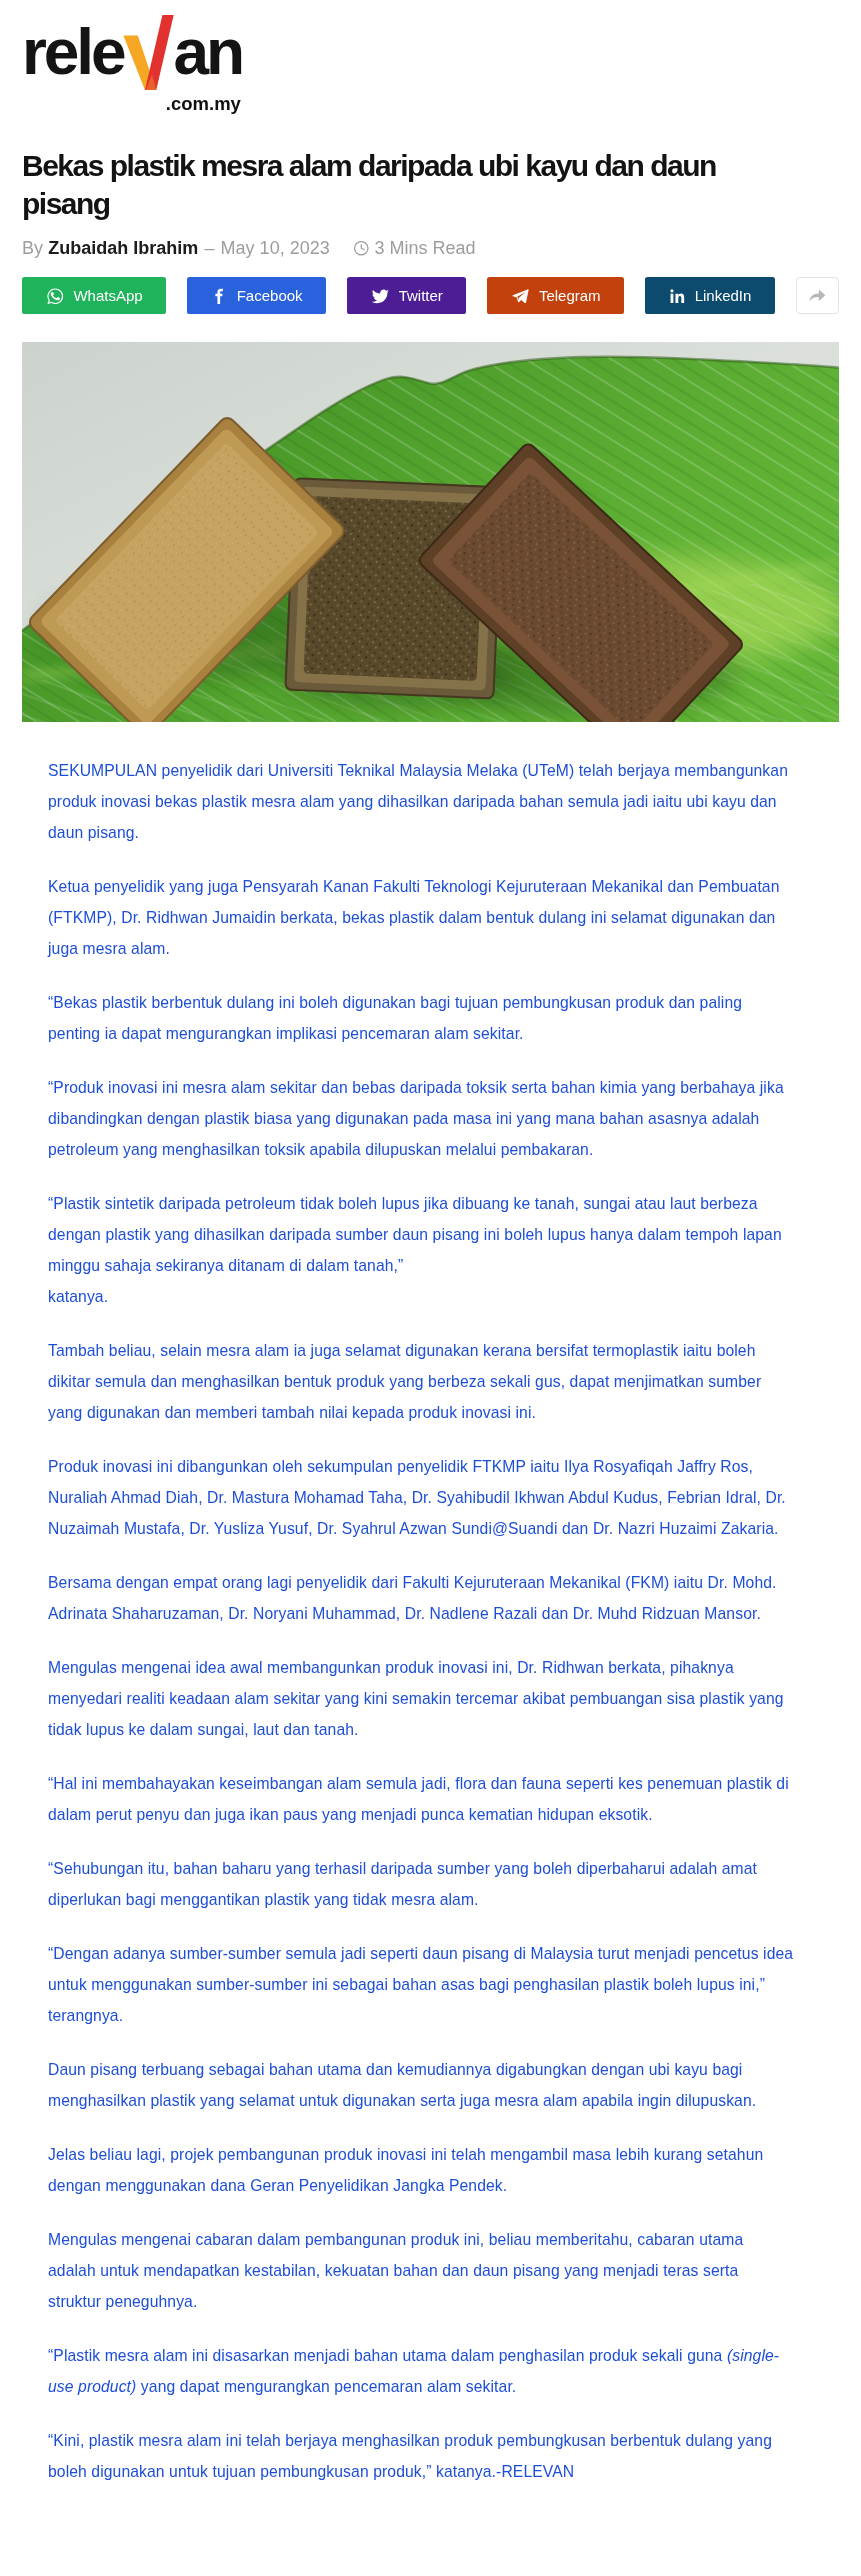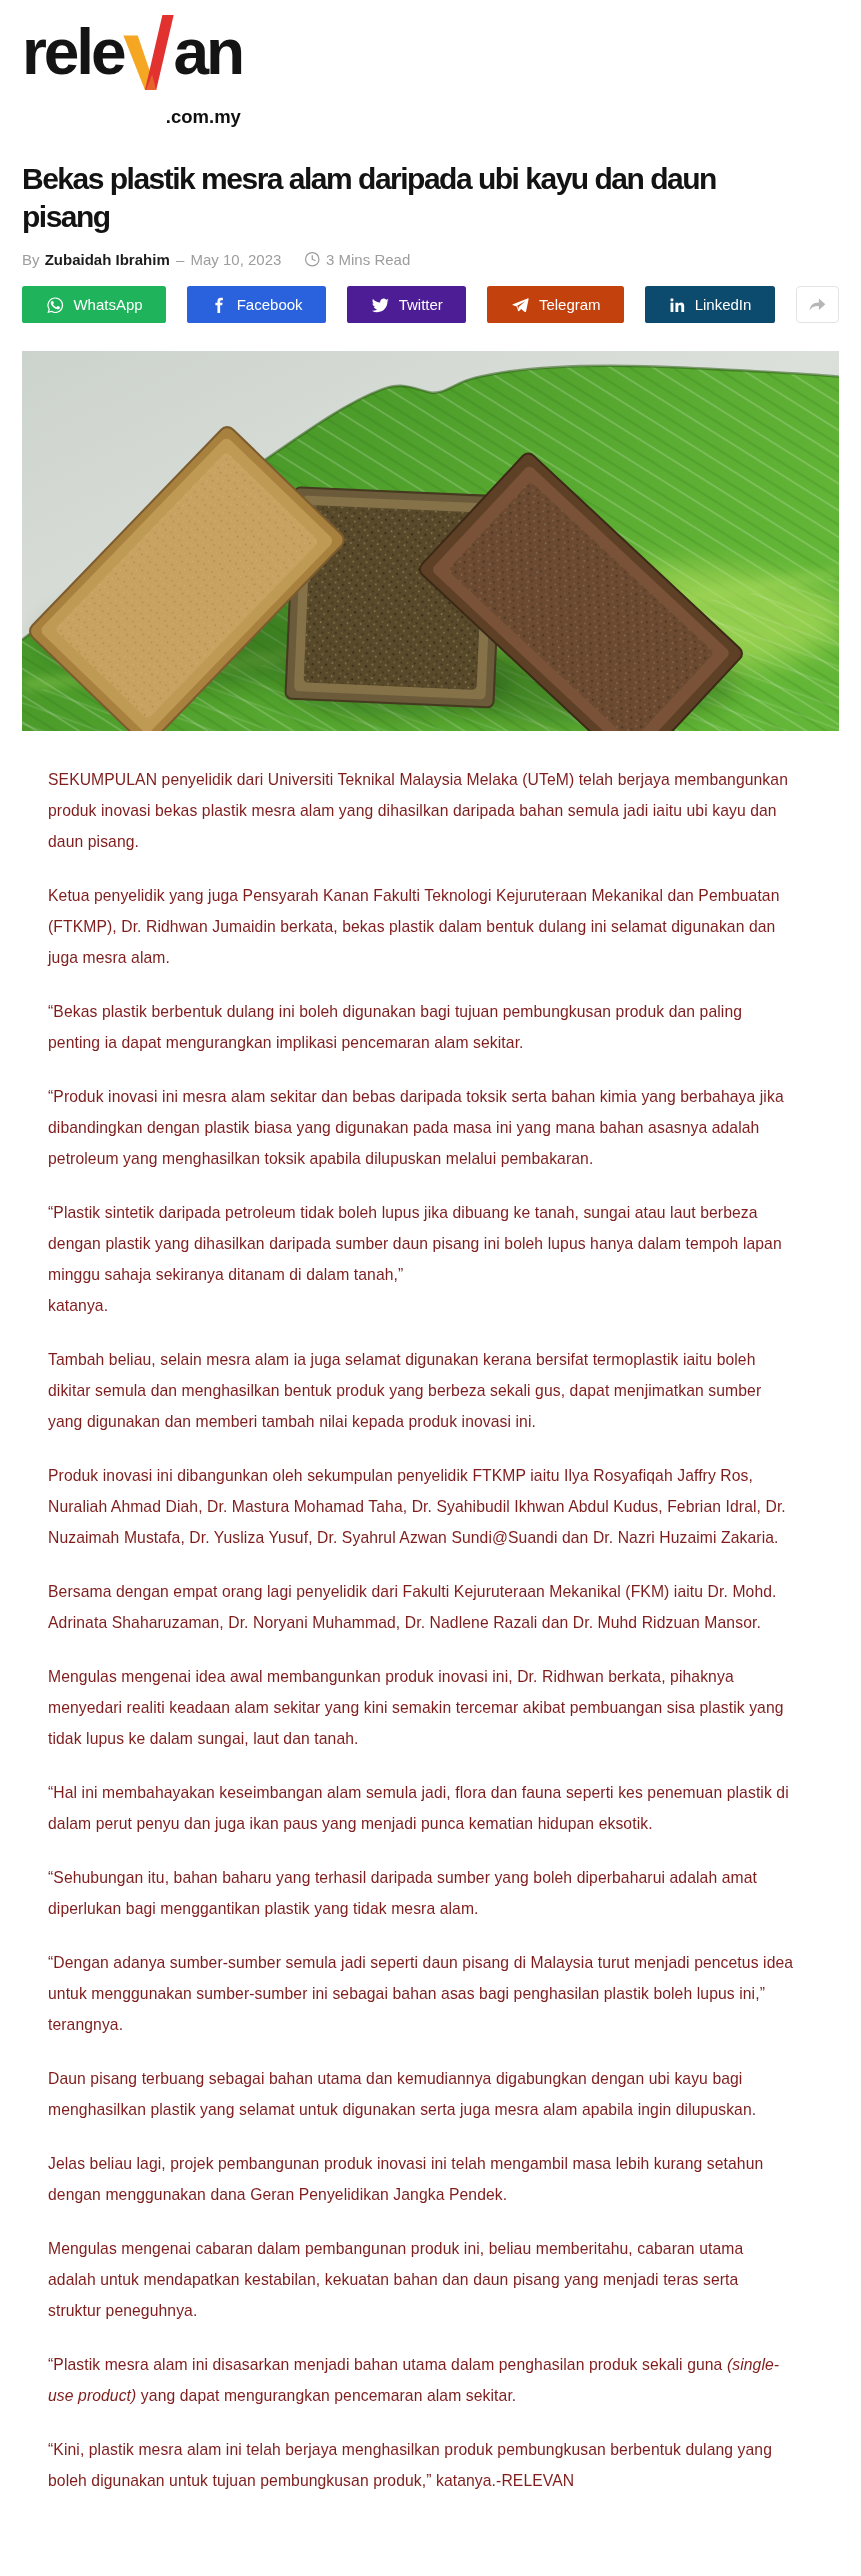--- a/index.html
+++ b/index.html
@@ -14,32 +14,32 @@
   .header { padding:13.4px 22px 0 22px; }
   .logo { display:inline-block; cursor:pointer; }
   .logo-row { display:flex; align-items:center; height:78px; }
   .logo-row .ltr {
     font-weight:bold; font-size:64px; line-height:0.82;
     letter-spacing:-3.1px; color:#141414;
   }
   .logo-check { width:54px; height:77px; margin:0 -1px -1px -3.1px; display:block; }
   .logo-domain {
     text-align:right; font-weight:bold; font-size:18.5px; color:#101010;
-    letter-spacing:0px; margin-top:15px; padding-right:1px;
+    letter-spacing:0px; margin-top:2px; padding-right:1px;
   }
 
   
   h1.title {
     margin:32px 22px 0 22px; max-width:788px;
     font-size:30px; line-height:1.25; letter-spacing:-1.5px;
     font-weight:bold; color:#131313;
   }
   .byline {
     margin:15.5px 22px 0 22px; display:flex; align-items:center;
-    font-size:15px; color:#9d9d9d;
+    font-size:18px; color:#9d9d9d;
   }
   .byline .author { color:#1c1c1c; font-weight:bold; margin:0 6.2px 0 5.2px; cursor:pointer; }
   .byline .dash { margin-right:6.2px; }
   .byline .clock { width:16.5px; height:16.5px; margin:0 5.2px 0 23px; display:block; }
 
   
   .share { margin:18.5px 22px 0 22px; display:flex; gap:21px; }
   .share-btn {
     flex:1 1 auto; height:37px; border-radius:2.6px; border:none;
     display:flex; align-items:center; justify-content:center; gap:9.3px;
@@ -58,21 +58,21 @@
   .hero svg { display:block; width:817px; height:380px; }
   .caption {
     margin:24px 31px 0 31px; text-align:center;
     font-style:italic; font-size:14px; color:#a8a8a8;
   }
 
   
   .article { margin:33px 22px 0 22px; padding:0 45px 41px 26px; }
   .article p {
     font-size:15.7px; line-height:31px; letter-spacing:0.1px;
-    color:#7f1d1d; margin:0 0 23px 0; white-space:pre-line;
+    color:#1d4ed8; margin:0 0 23px 0; white-space:pre-line;
   }
   .article p .it { font-style:italic; }
 </style>
 </head>
 <body>
 
 <div class="page">
 
   <div class="header">
     <div class="logo">

